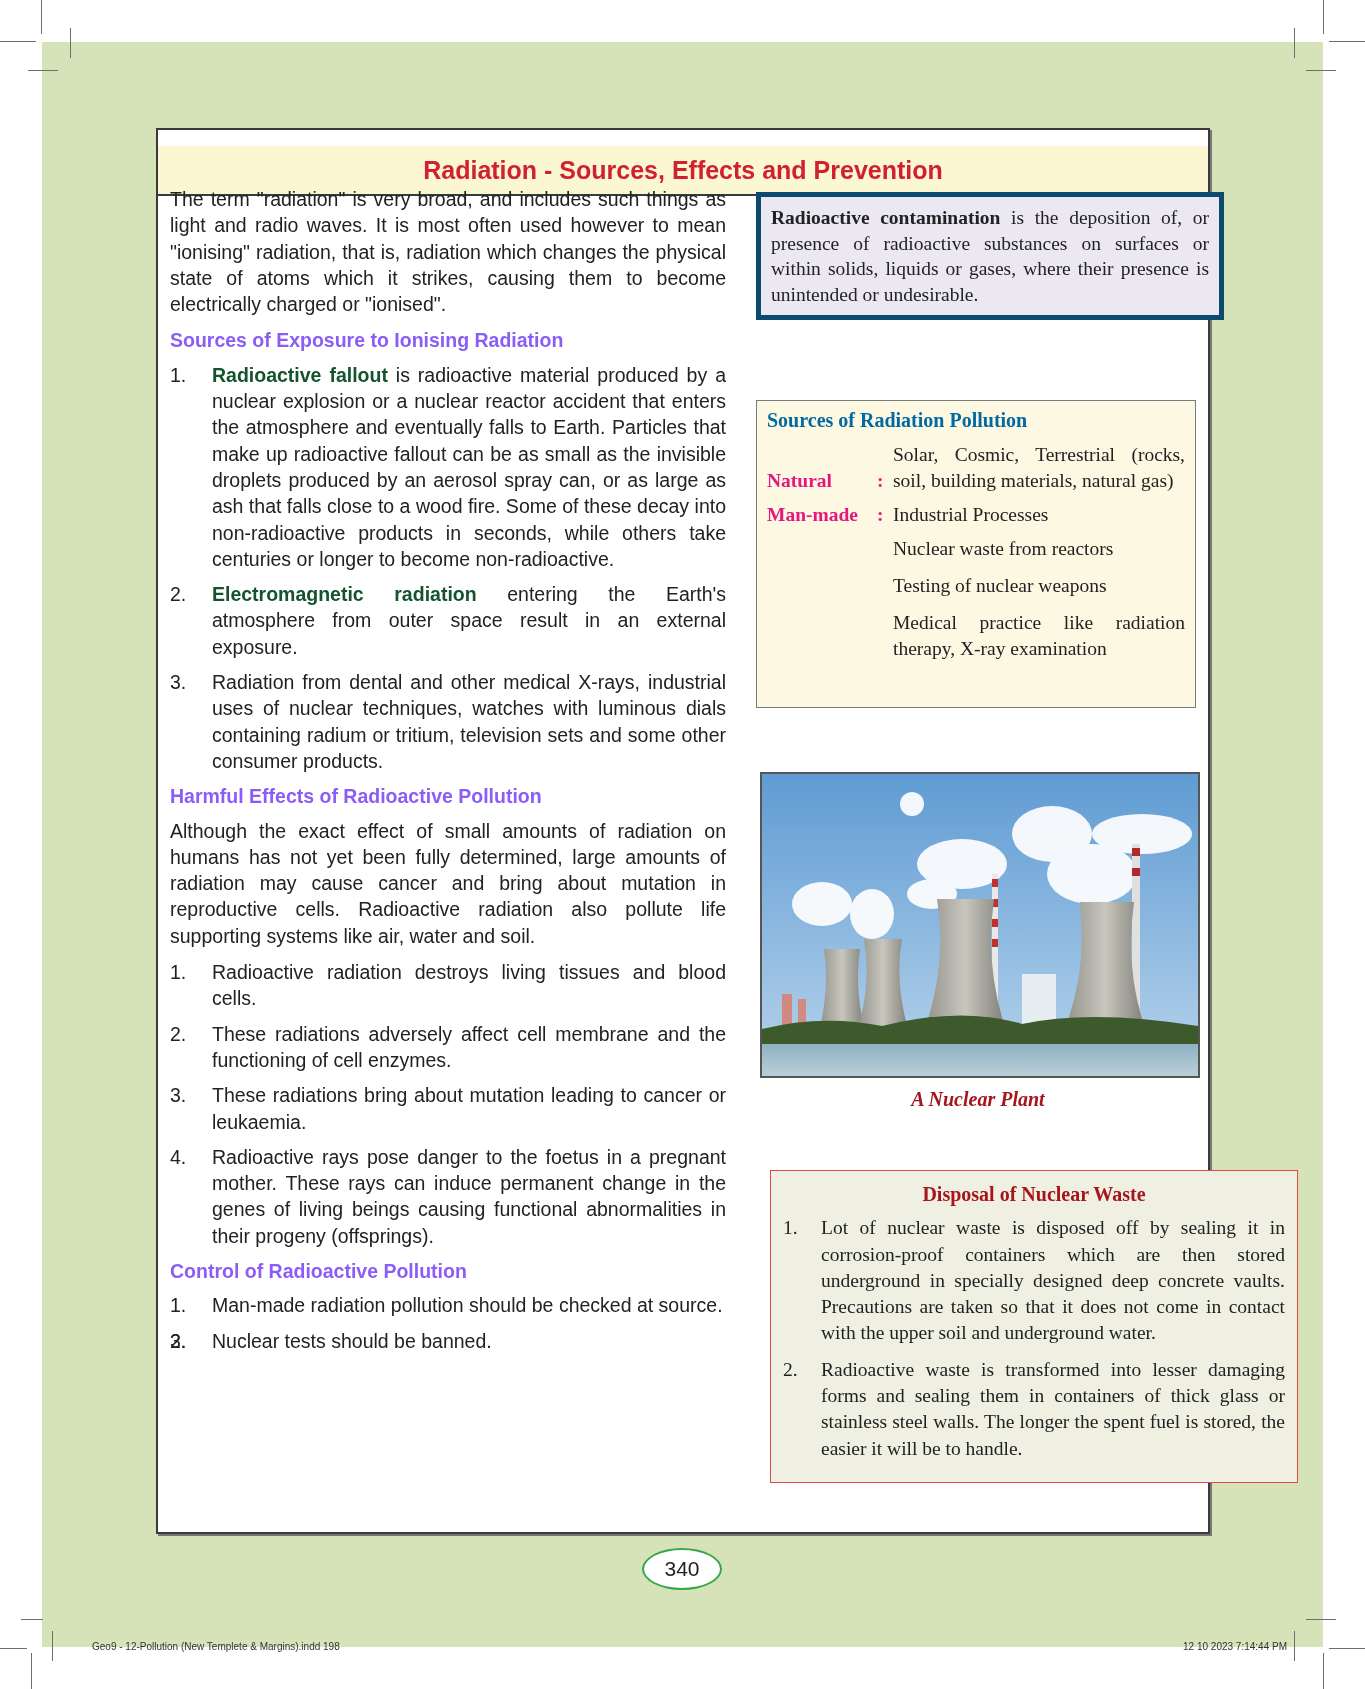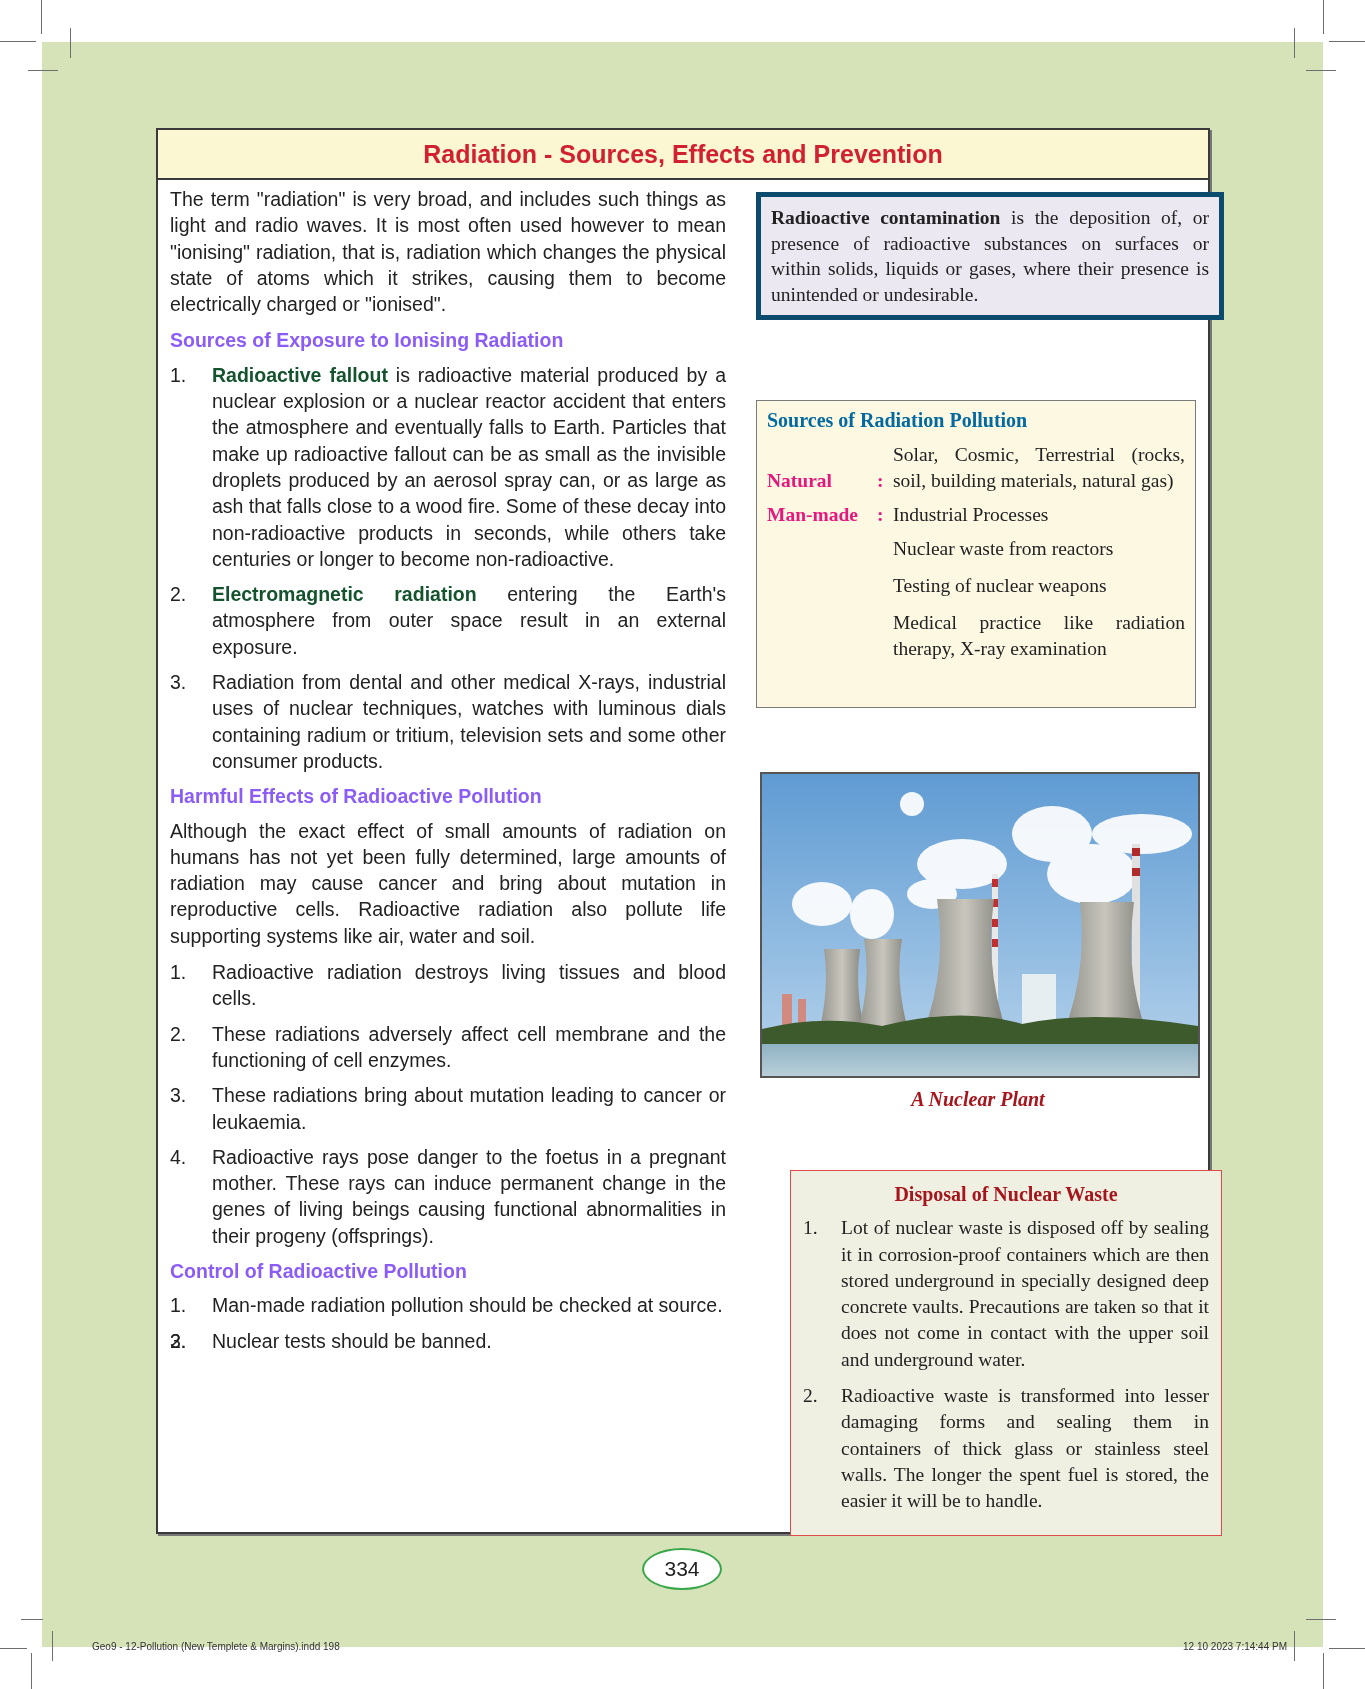--- a/index.html
+++ b/index.html
@@ -1,40 +1,40 @@
 <!DOCTYPE html>
 <html><head>
 <meta charset="utf-8">
 <style>
   html,body{margin:0;padding:0;}
   body{width:1365px;height:1689px;position:relative;background:#ffffff;overflow:hidden;font-family:"Liberation Sans",sans-serif;}
   .page{position:absolute;left:42px;top:42px;width:1281px;height:1605px;background:#d6e2b8;}
   .crop{position:absolute;background:#6e6e6e;}
   .box{position:absolute;left:156px;top:128px;width:1050px;height:1402px;background:#ffffff;border:2px solid #3a3a3a;box-shadow:2px 2px 0 #777;}
-  .title-bar{position:absolute;left:0;top:0;right:0;height:48px;background:#fbf7d3;border-bottom:2px solid #3a3a3a;text-align:center;}
+  .title-bar{position:absolute;left:0;top:16px;right:0;height:48px;background:#fbf7d3;border-bottom:2px solid #3a3a3a;text-align:center;}
   .title-bar h1{margin:0;line-height:48px;font-size:25px;font-weight:bold;color:#d1202f;font-family:"Liberation Sans",sans-serif;}
   .left{position:absolute;left:12px;top:56px;width:556px;font-size:19.5px;line-height:26.3px;color:#222;}
   .left p{margin:0 0 10px 0;text-align:justify;}
   .left h2{margin:6px 0 8px 0;font-size:19.5px;color:#8b5cf6;font-weight:bold;}
   .left ol{list-style:none;margin:0 0 8px 0;padding:0;}
   .left li{position:relative;padding-left:42px;margin-bottom:9px;text-align:justify;}
   .left li .num{position:absolute;left:0;top:0;}
   .hl{color:#14532d;font-weight:bold;}
   .serif{font-family:"Liberation Serif",serif;}
   .def-box{position:absolute;left:598px;top:62px;width:438px;background:#ece8f2;border:5px solid #0c4a6e;padding:8px 10px;font-size:19.5px;line-height:25.5px;color:#222;text-align:justify;}
   .src-box{position:absolute;left:598px;top:270px;width:440px;height:308px;background:#fcf8e2;border:1px solid #7a7a7a;padding:8px 10px;box-sizing:border-box;font-size:19.5px;color:#222;}
   .src-box h3{margin:0 0 10px 0;font-size:20px;color:#0369a1;}
   .src-row{display:flex;margin-bottom:8px;line-height:26px;align-items:flex-end;}
   .src-row .lbl{width:110px;color:#e6187e;font-weight:bold;flex:none;}
   .src-row .colon{width:16px;color:#e6187e;font-weight:bold;flex:none;}
   .src-row .val{flex:1;text-align:justify;}
   .src-sub{margin-left:126px;line-height:26px;margin-bottom:11px;text-align:justify;}
   .photo{position:absolute;left:602px;top:642px;width:436px;height:302px;border:2px solid #555;overflow:hidden;background:#7fb1dc;}
   .caption{position:absolute;left:602px;top:958px;width:436px;text-align:center;font-size:20px;font-style:italic;font-weight:bold;color:#a6141c;}
-  .waste-box{position:absolute;left:632px;top:1040px;width:432px;background:#eff0e2;border:1.5px solid #e04a4a;padding:10px 12px 10px 12px;box-sizing:border-box;font-size:19.5px;line-height:26.3px;color:#222;}
+  .waste-box{position:absolute;left:612px;top:1040px;width:528px;background:#eff0e2;border:1.5px solid #e04a4a;padding:10px 12px 10px 12px;box-sizing:border-box;font-size:19.5px;line-height:26.3px;color:#222;}
   .waste-box h3{margin:0 0 8px 0;text-align:center;font-size:20px;color:#a6141c;}
   .waste-box ol{list-style:none;margin:0;padding:0;}
   .waste-box li{position:relative;padding-left:38px;margin-bottom:10px;text-align:justify;}
   .waste-box li .num{position:absolute;left:0;top:0;}
   .pageno{position:absolute;left:642px;top:1548px;width:76px;height:38px;border:2px solid #3aa64a;border-radius:50%;background:#fff;text-align:center;line-height:38px;font-size:21px;color:#222;}
   .slug-left{position:absolute;left:92px;top:1641px;font-size:10px;color:#333;}
   .slug-right{position:absolute;right:78px;top:1641px;font-size:10px;color:#333;}
 </style>
 </head>
 <body>
@@ -166,15 +166,15 @@
 
   <div class="waste-box serif">
     <h3>Disposal of Nuclear Waste</h3>
     <ol>
       <li><span class="num">1.</span><span>Lot of nuclear waste is disposed off by sealing it in corrosion-proof containers which are then stored underground in specially designed deep concrete vaults. Precautions are taken so that it does not come in contact with the upper soil and underground water.</span></li>
       <li><span class="num">2.</span><span>Radioactive waste is transformed into lesser damaging forms and sealing them in containers of thick glass or stainless steel walls. The longer the spent fuel is stored, the easier it will be to handle.</span></li>
     </ol>
   </div>
 </div>
 
-<div class="pageno">334</div>
+<div class="pageno">340</div>
 <div class="slug-left">Geo9 - 12-Pollution (New Templete &amp; Margins).indd   198</div>
 <div class="slug-right">12 10 2023   7:14:44 PM</div>
 
 </body></html>

